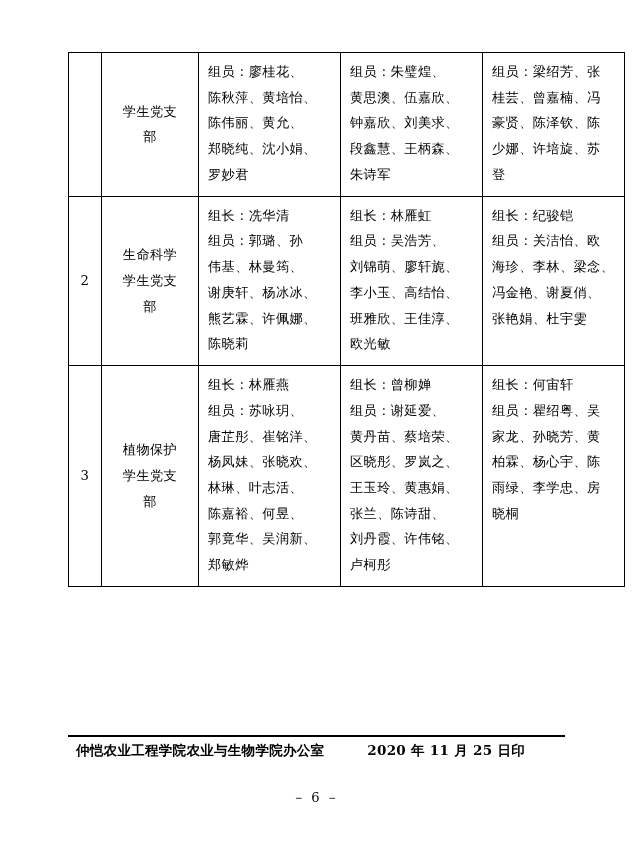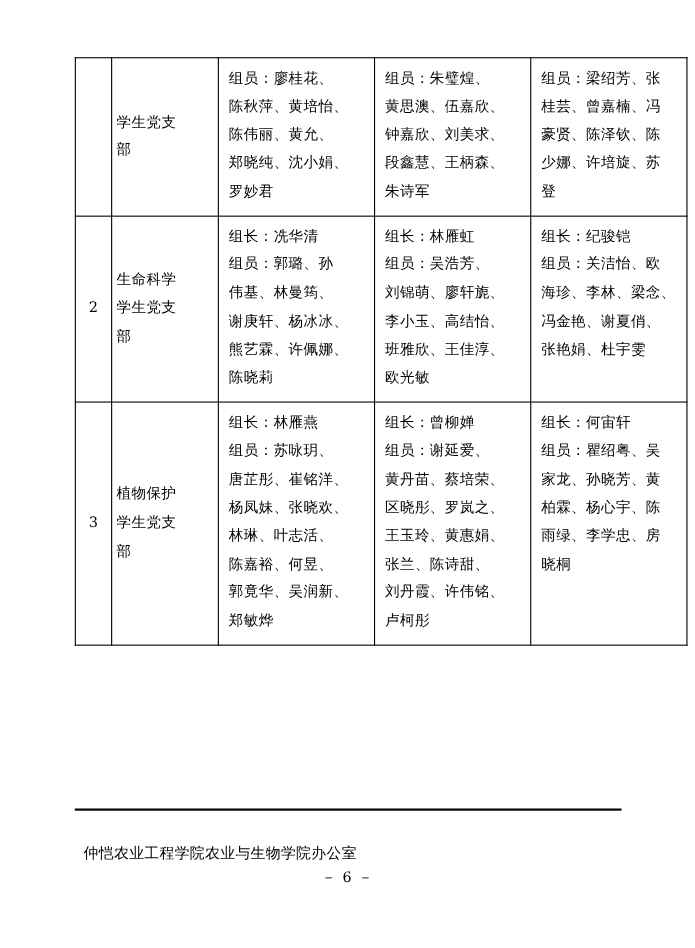--- a/index.html
+++ b/index.html
@@ -38,21 +38,21 @@
     font-family: "DejaVu Serif", "Liberation Serif", serif;
   }
   td.col-num {
     width: 32px;
     text-align: center;
     vertical-align: middle;
     padding: 0;
   }
   td.col-name {
     width: 88px;
-    text-align: left;
+    text-align: center;
     vertical-align: middle;
     padding: 0 4px;
   }
   td.col-mem {
     width: 125px;
     text-align: left;
     vertical-align: top;
   }
   .cell-lines div {
     white-space: nowrap;
@@ -63,27 +63,27 @@
   .footer-rule {
     position: absolute;
     left: 68px;
     top: 735px;
     width: 497px;
     border-top: 2px solid #000000;
   }
   .footer-row {
     position: absolute;
     left: 68px;
-    top: 767px;
+    top: 742px;
     width: 497px;
     display: flex;
     justify-content: space-between;
     align-items: baseline;
     font-size: 13.5px;
-    font-weight: normal;
+    font-weight: bold;
     letter-spacing: 0.3px;
   }
   .footer-left {
     padding-left: 8px;
   }
   .footer-right {
     padding-right: 40px;
   }
   .page-number {
     position: absolute;
@@ -231,17 +231,18 @@
         </td>
       </tr>
 
     </tbody>
   </table>
 
   <div class="footer-rule"></div>
 
   <div class="footer-row">
     <div class="footer-left">仲恺农业工程学院农业与生物学院办公室</div>
+    <div class="footer-right">2020 年 11 月 25 日印</div>
   </div>
 
   <div class="page-number">－ 6 －</div>
 
 </div>
 
 </body></html>

